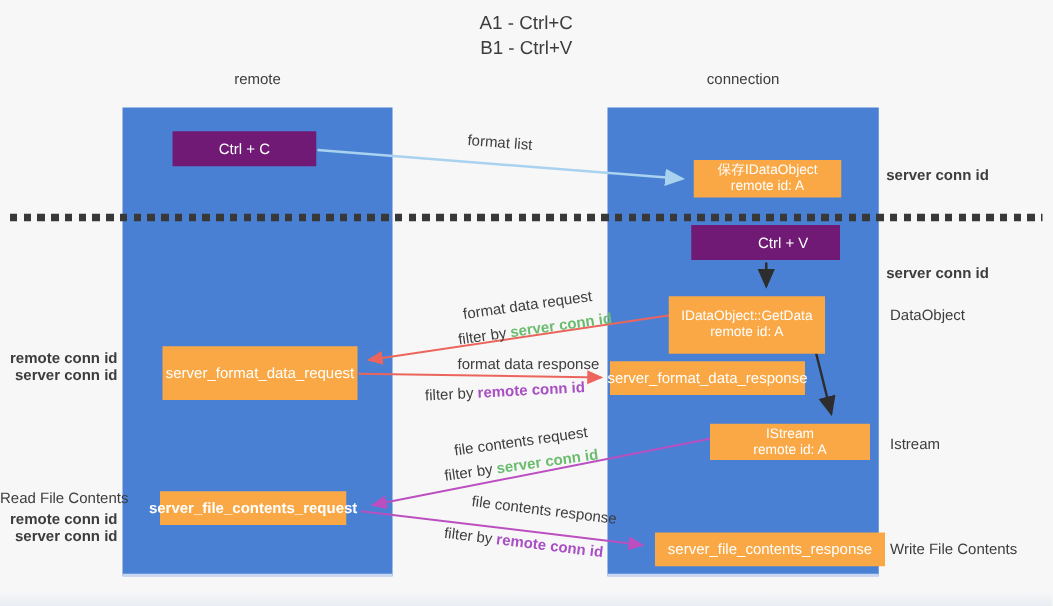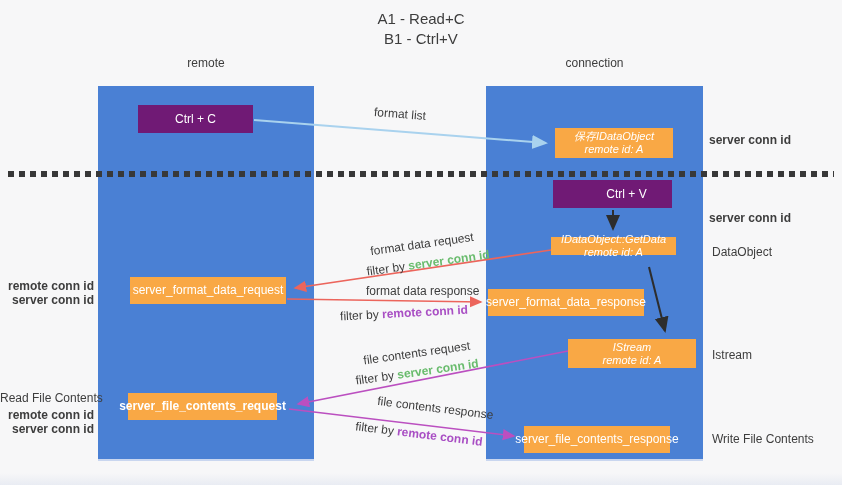--- a/index.html
+++ b/index.html
@@ -12,42 +12,42 @@
   .abs{position:absolute;}
   .title{width:842px;text-align:center;font-size:15px;line-height:19px;color:#3d3d3d;}
   .col-header{text-align:center;font-size:12px;line-height:14px;color:#3d3d3d;}
   .lifeline{background:#4a80d4;border-bottom:2px solid #c9d6ef;}
   .node{
     display:flex;align-items:center;justify-content:center;text-align:center;
     color:#ffffff;font-size:12px;line-height:13px;box-sizing:border-box;
   }
   .node.green{background:#701a75;}
   .node.orange{background:#f9a845;}
-  .node.two-line{font-size:11px;flex-direction:column;font-style:italic;}
+  .node.two-line{font-size:11px;flex-direction:column;}
   .flow-label{font-size:12px;white-space:nowrap;color:#3d3d3d;}
   .green-txt{color:#6abc6e;font-weight:bold;}
   .purple-txt{color:#a94fc4;font-weight:bold;}
   .side-label{font-size:12px;white-space:nowrap;color:#3d3d3d;}
   .side-right-align{text-align:right;}
   .dotted-line{
     height:6px;
     background:repeating-linear-gradient(90deg,#383838 0 6px,transparent 6px 11px);
   }
   .bottom-fade{
     left:0;bottom:0;width:842px;height:12px;
     background:linear-gradient(#f7f7f8,#e9ecf3);
   }
   svg.arrows{position:absolute;left:0;top:0;pointer-events:none;}
 </style>
 </head>
 <body>
 
 <div id="stage">
 
-  <div class="abs title" style="top:9px;">A1 - Read+C</div>
+  <div class="abs title" style="top:9px;">A1 - Ctrl+C</div>
   <div class="abs title" style="top:29px;">B1 - Ctrl+V</div>
 
   <div class="abs col-header" style="left:98px;top:56px;width:216px;">
     <div>remote</div>
   </div>
   <div class="abs col-header" style="left:486px;top:56px;width:217px;">
     <div>connection</div>
   </div>
 
   <div class="abs lifeline" style="left:98px;top:86px;width:216px;height:373px;"></div>
@@ -73,38 +73,38 @@
     <line x1="254" y1="120" x2="546" y2="143" stroke="#a9d2ee" stroke-width="2" marker-end="url(#m-blue)"></line>
     <line x1="613" y1="210" x2="613" y2="229" stroke="#2d2d2d" stroke-width="2" marker-end="url(#m-black)"></line>
     <line x1="551" y1="250" x2="295" y2="288" stroke="#ec655c" stroke-width="1.6" marker-end="url(#m-red)"></line>
     <line x1="287" y1="299" x2="481" y2="302" stroke="#ec655c" stroke-width="1.6" marker-end="url(#m-red)"></line>
     <line x1="649" y1="267" x2="665" y2="331" stroke="#2d2d2d" stroke-width="2" marker-end="url(#m-black)"></line>
     <line x1="568" y1="351" x2="298" y2="404" stroke="#bb4fc0" stroke-width="1.6" marker-end="url(#m-pink)"></line>
     <line x1="289" y1="409" x2="514" y2="436" stroke="#bb4fc0" stroke-width="1.6" marker-end="url(#m-pink)"></line>
   </svg>
 
   <div class="abs node green" style="left:138px;top:105px;width:115px;height:28px;">Ctrl + C</div>
-  <div class="abs node orange" style="left:130px;top:277px;width:156px;height:27px;">server_format_data_request</div>
+  <div class="abs node orange" style="left:130px;top:277px;width:156px;height:43px;">server_format_data_request</div>
   <div class="abs node orange" style="left:128px;top:393px;width:149px;height:27px;font-weight:bold;">server_file_contents_request</div>
 
   <div class="abs node orange two-line" style="left:555px;top:128px;width:118px;height:30px;">
     <div>保存IDataObject</div>
     <div>remote id: A</div>
   </div>
   <div class="abs node green" style="left:553px;top:180px;width:119px;height:28px;padding-left:28px;">Ctrl + V</div>
-  <div class="abs node orange two-line" style="left:551px;top:237px;width:125px;height:18px;">
+  <div class="abs node orange two-line" style="left:535px;top:237px;width:125px;height:46px;">
     <div>IDataObject::GetData</div>
     <div>remote id: A</div>
   </div>
   <div class="abs node orange" style="left:488px;top:289px;width:156px;height:27px;">server_format_data_response</div>
   <div class="abs node orange two-line" style="left:568px;top:339px;width:128px;height:29px;">
     <div>IStream</div>
     <div>remote id: A</div>
   </div>
-  <div class="abs node orange" style="left:524px;top:426px;width:146px;height:27px;">server_file_contents_response</div>
+  <div class="abs node orange" style="left:524px;top:426px;width:184px;height:27px;">server_file_contents_response</div>
 
   <div class="abs flow-label" style="left:374px;top:107px;transform:rotate(4.5deg);">format list</div>
 
   <div class="abs flow-label" style="left:370px;top:237px;transform:rotate(-8deg);">format data request</div>
   <div class="abs flow-label" style="left:366px;top:256px;transform:rotate(-8deg);">
     <span>filter by </span><span class="green-txt">server conn id</span>
   </div>
 
   <div class="abs flow-label" style="left:366px;top:284px;">format data response</div>
   <div class="abs flow-label" style="left:340px;top:306px;transform:rotate(-3deg);">

